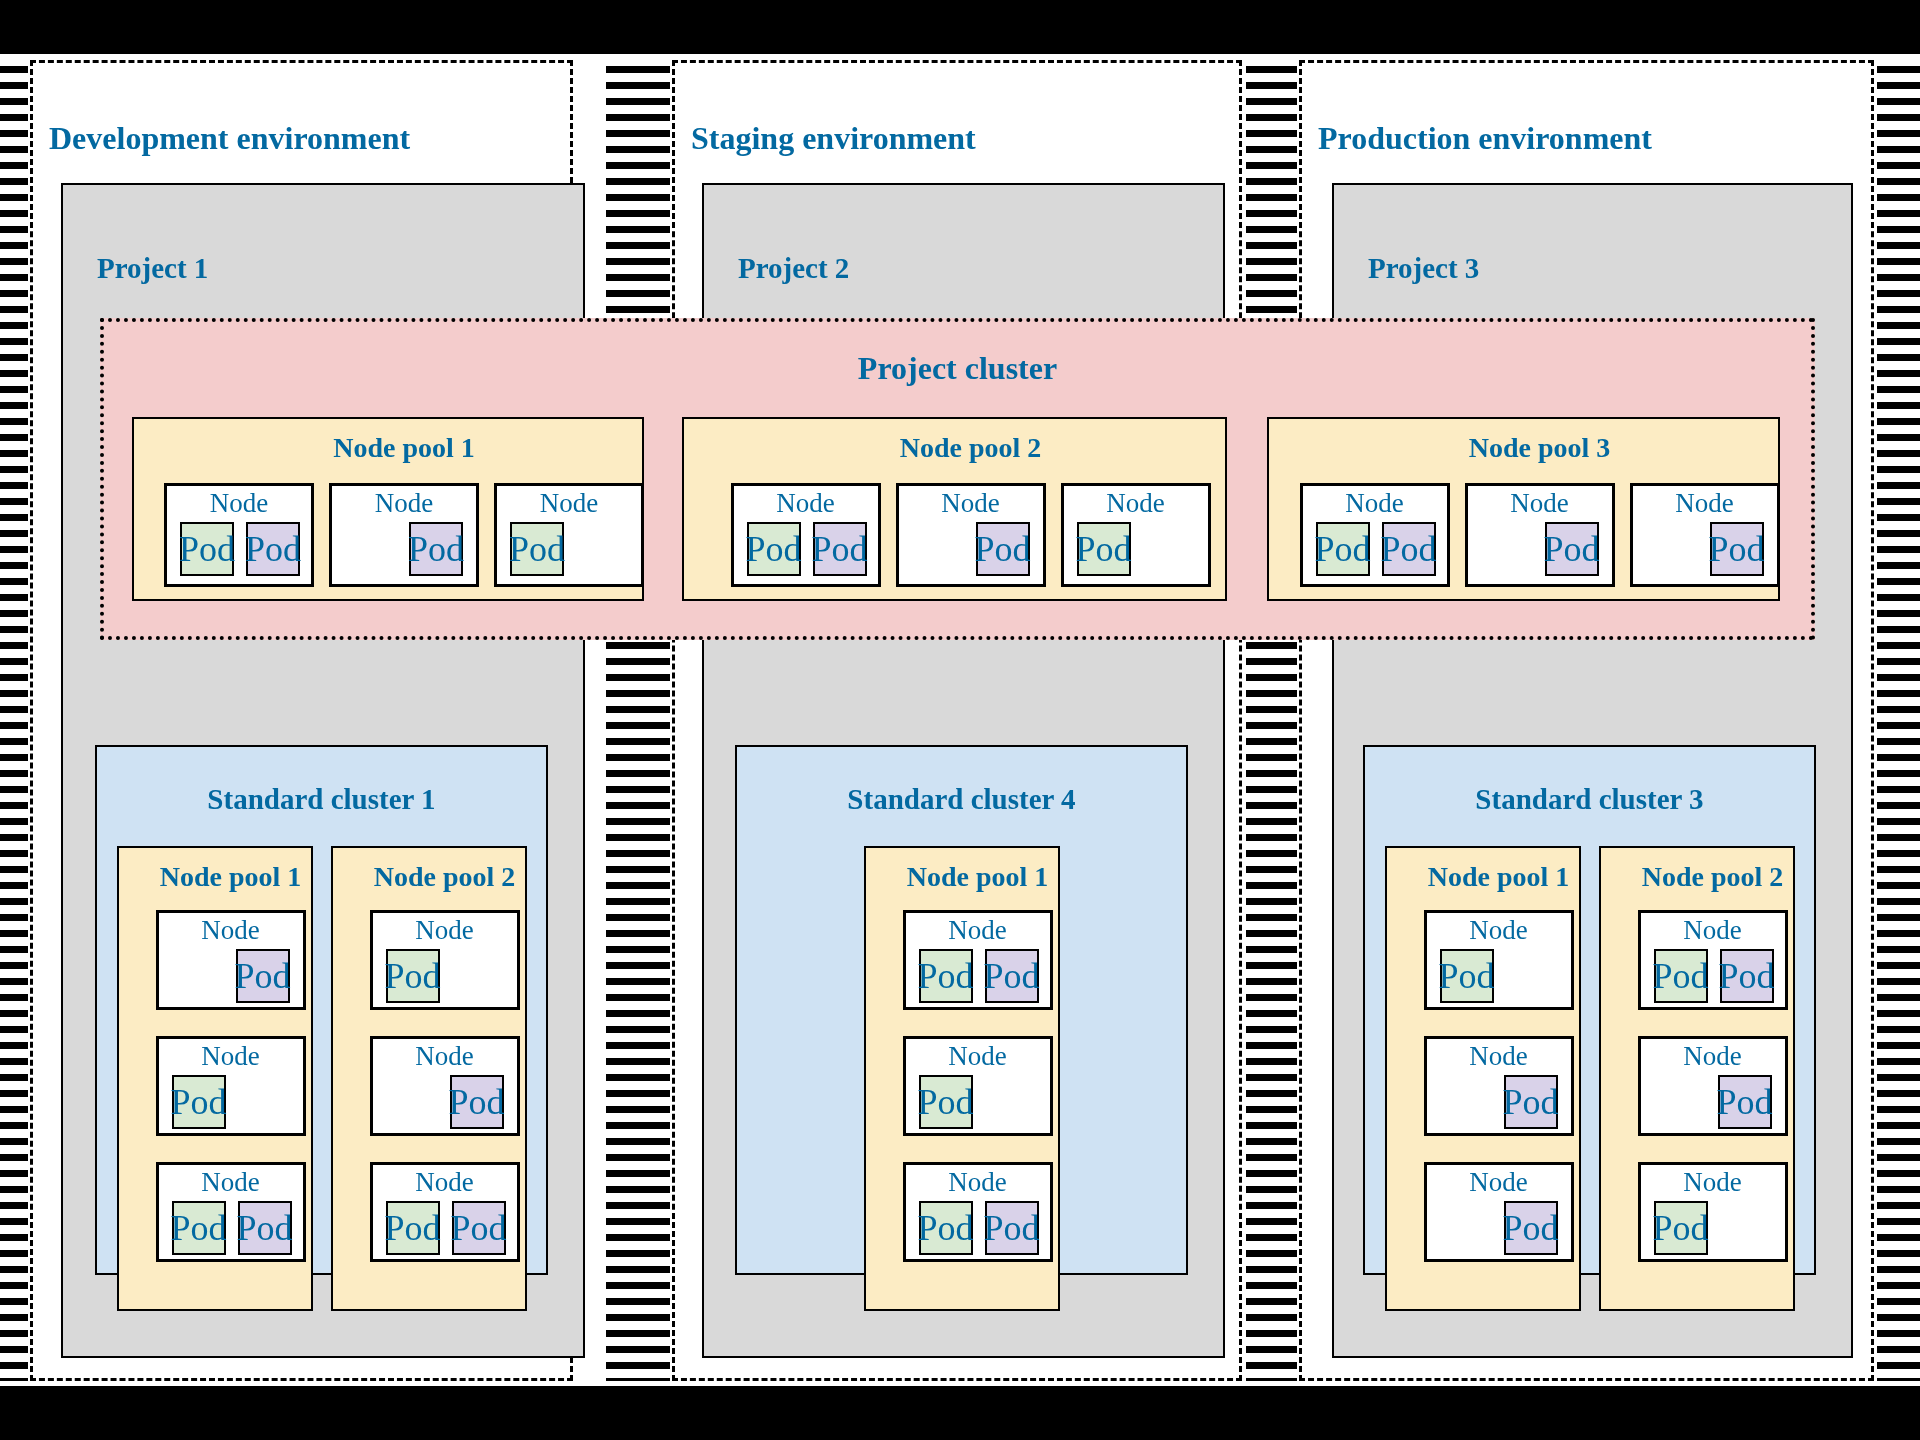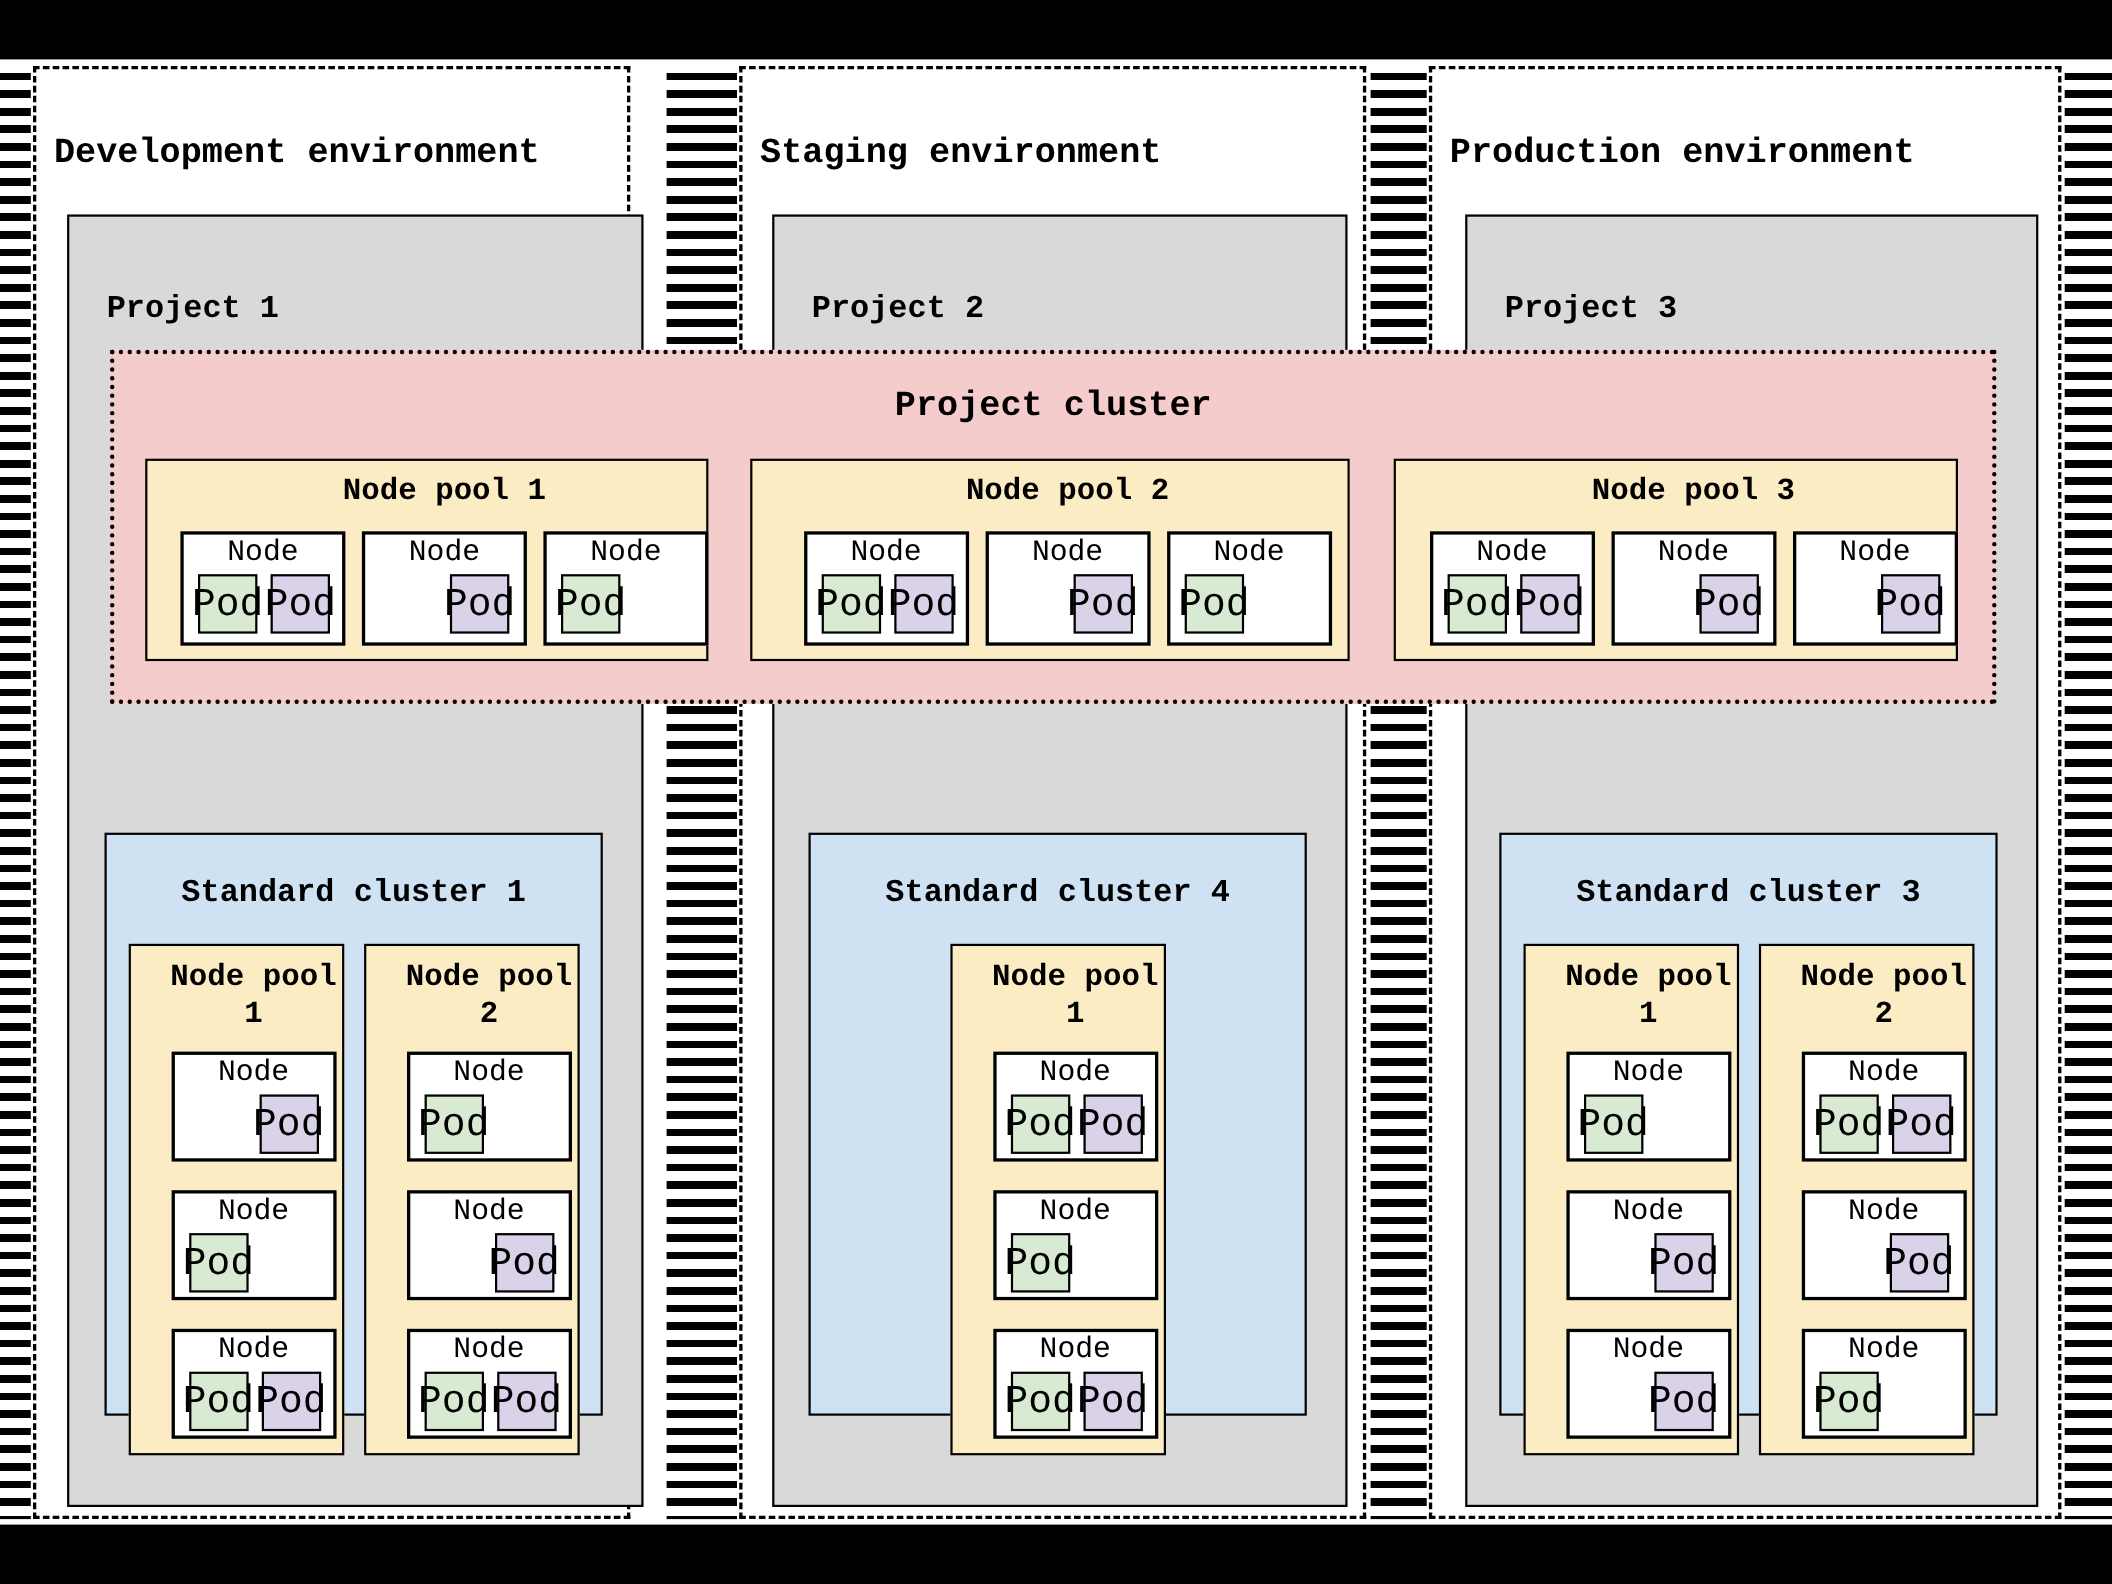--- a/index.html
+++ b/index.html
@@ -1,18 +1,18 @@
 <!DOCTYPE html>
 <html style="--background: #ffffff; --letterbox: #000000; --border: #000000; --project_fill: #d9d9d9; --shared_cluster_fill: #f4cccc; --node_pool_fill: #fcecc4; --standard_cluster_fill: #cfe2f3; --node_fill: #ffffff; --pod_green: #d9ead3; --pod_purple: #d9d2e9;"><head>
 <meta charset="utf-8">
 <style>
   html,body { margin:0; padding:0; background:#000; }
   .stage {
     position:relative; width:1920px; height:1440px; background:#fff;
-    font-family:Liberation Mono, monospace; overflow:hidden; color:#000000;
+    font-family:Liberation Serif, serif; overflow:hidden; color:#0369a1;
   }
   .letterbox { position:absolute; left:0; width:1920px; background:var(--letterbox,#000); z-index:6; }
   .letterbox.top { top:0; height:54px; }
   .letterbox.bottom { top:1386px; height:54px; }
 
   .hatch {
     position:absolute; top:66px; height:1315px; z-index:0;
     background:repeating-linear-gradient(to bottom, #000 0px, #000 7px, transparent 7px, transparent 16px);
   }
   .hatch.h-left  { left:0;     width:28px; }
@@ -24,21 +24,21 @@
     position:absolute; top:60px; height:1321px; box-sizing:border-box;
     background:var(--background,#fff); border:3px dashed #000; z-index:1;
   }
   .env.e0 { left:30px;   width:543px; }
   .env.e1 { left:672px;  width:570px; }
   .env.e2 { left:1299px; width:575px; }
   .env-title { position:absolute; top:30px; left:16px; font-size:32px; font-weight:700; white-space:nowrap; }
 
   .project {
     position:absolute; left:28px; top:120px; width:524px; height:1175px; box-sizing:border-box;
-    background:var(--project_fill,#d9d9d9); border:2px solid #000; z-index:2;margin-top:12px;
+    background:var(--project_fill,#d9d9d9); border:2px solid #000; z-index:2;
   }
   .env.e1 .project { left:27px; width:523px; }
   .env.e2 .project { left:30px; width:521px; }
   .project-title { position:absolute; top:38px; left:34px; font-size:29px; font-weight:700; }
 
   .shared {
     position:absolute; left:100px; top:318px; width:1715px; height:322px; box-sizing:border-box;
     background:var(--shared_cluster_fill,#f4cccc); border:4px dotted #000; z-index:3;
   }
   .shared-title { position:absolute; top:28px; left:0; width:100%; text-align:center; font-size:32px; font-weight:700; }

